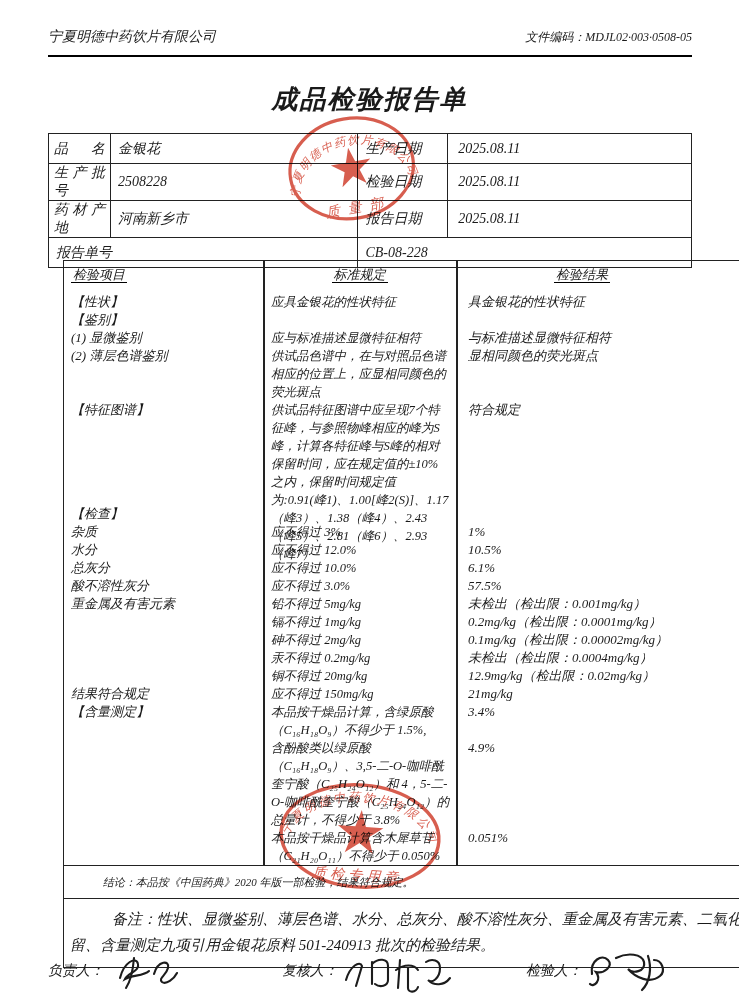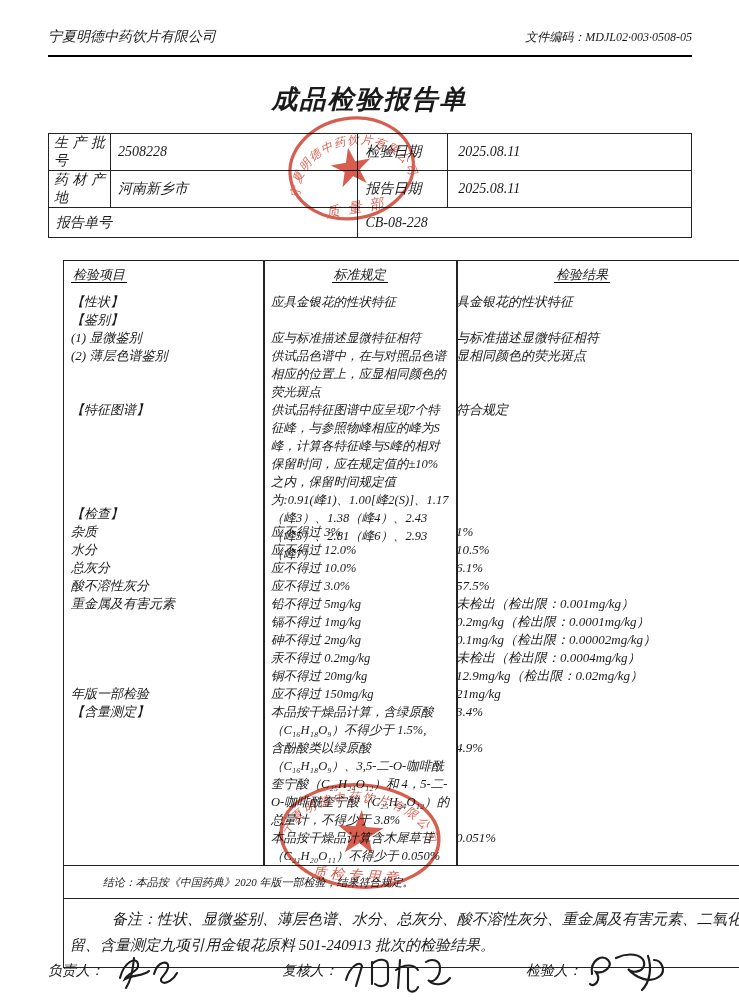--- a/index.html
+++ b/index.html
@@ -26,21 +26,21 @@
   .ins-wrap { position:absolute; left:63px; top:260px; width:730px; border:1.5px solid #222; }
   .ins-grid { position:relative; display:grid; grid-template-columns:199px 193px 252px; font-size:13px; line-height:18px; height:604px; overflow:hidden; }
   .vline { position:absolute; top:0; bottom:0; width:1.5px; background:#222; }
   .vline.v1 { left:199px; } .vline.v2 { left:392px; }
   .irow { display:contents; }
   .ihead { padding:5px 0 9px 0; text-align:center; }
   .ihead.first { text-align:left; padding-left:7px; }
   .ihead span { border-bottom:1px solid #000; padding:0 2px; }
   .c-item { grid-column:1; padding-left:7px; min-height:18px; }
   .c-std  { grid-column:2; padding:0 6px 0 8px; font-size:12.5px; min-height:18px; }
-  .c-res  { grid-column:3; padding-left:0; padding-right:4px; min-height:18px; }
+  .c-res  { grid-column:3; padding-left:12px; padding-right:4px; min-height:18px; }
 
   .conclusion-row { border-top:1.5px solid #222; padding:6px 8px; font-size:11px; text-indent:2.8em; line-height:20px; }
   .remarks-row { border-top:1.5px solid #222; padding:7px 8px 9px 6px; font-size:15px; text-indent:2.8em; line-height:26px; }
 
   
   .sig-bar { position:absolute; left:48px; top:948px; width:644px; display:flex; justify-content:space-between; align-items:flex-start; font-size:14px; }
   .sig-block { display:flex; align-items:flex-start; }
   .sig-block .sig-label { margin-top:14px; white-space:nowrap; }
   .sig-svg { margin-top:0; }
 
@@ -58,20 +58,26 @@
   <div class="doc-header">
     <span>宁夏明德中药饮片有限公司</span>
     <span class="doc-code">文件编码：MDJL02·003·0508-05</span>
   </div>
 
   <div class="doc-title">成品检验报告单</div>
 
   <table class="info-table">
     <tbody>
 
+        <tr>
+          <td class="lbl-n">品名</td>
+          <td class="val-1">金银花</td>
+          <td class="lbl-2">生产日期</td>
+          <td class="val-2">2025.08.11</td>
+        </tr>
 
         <tr>
           <td class="lbl-n">生产批号</td>
           <td class="val-1">2508228</td>
           <td class="lbl-2">检验日期</td>
           <td class="val-2">2025.08.11</td>
         </tr>
 
         <tr>
           <td class="lbl-n">药材产地</td>
@@ -182,21 +188,21 @@
           <div class="c-res">未检出（检出限：0.0004mg/kg）</div>
         </div>
 
         <div class="irow">
           <div class="c-item"></div>
           <div class="c-std">铜不得过 20mg/kg</div>
           <div class="c-res">12.9mg/kg（检出限：0.02mg/kg）</div>
         </div>
 
         <div class="irow">
-          <div class="c-item">年版一部检验</div>
+          <div class="c-item">结果符合规定</div>
           <div class="c-std">应不得过 150mg/kg</div>
           <div class="c-res">21mg/kg</div>
         </div>
 
         <div class="irow">
           <div class="c-item">【含量测定】</div>
           <div class="c-std">本品按干燥品计算，含绿原酸（C₁₆H₁₈O₉）不得少于 1.5%,</div>
           <div class="c-res">3.4%</div>
         </div>
 

